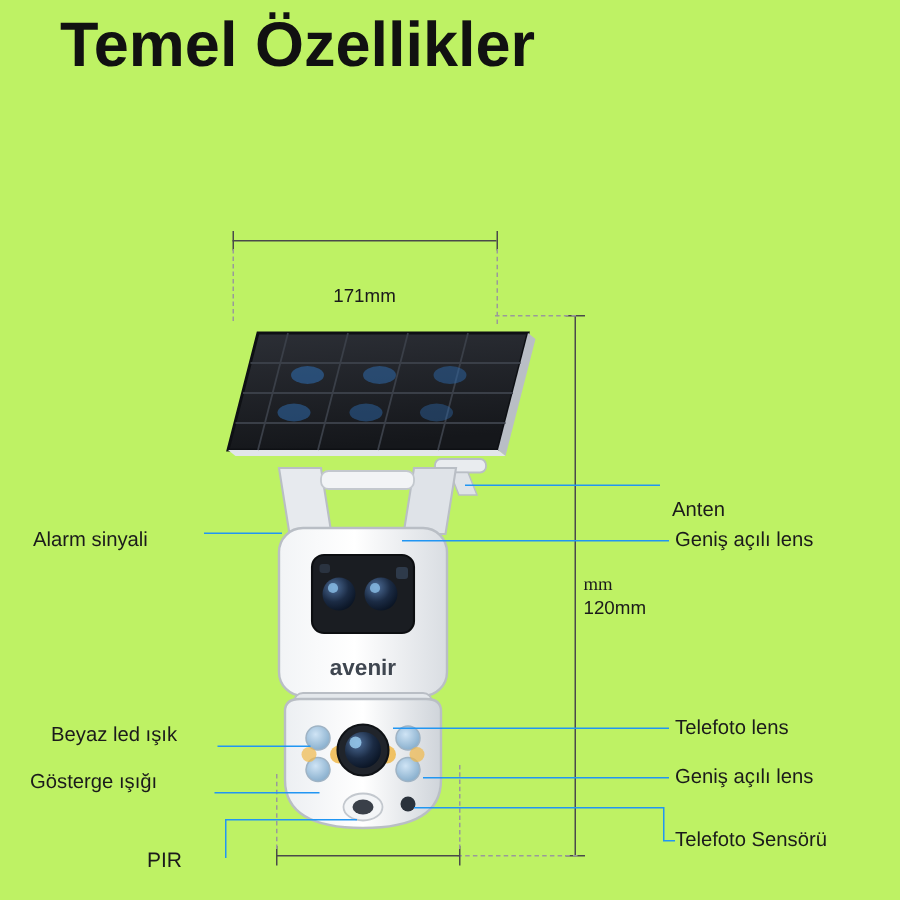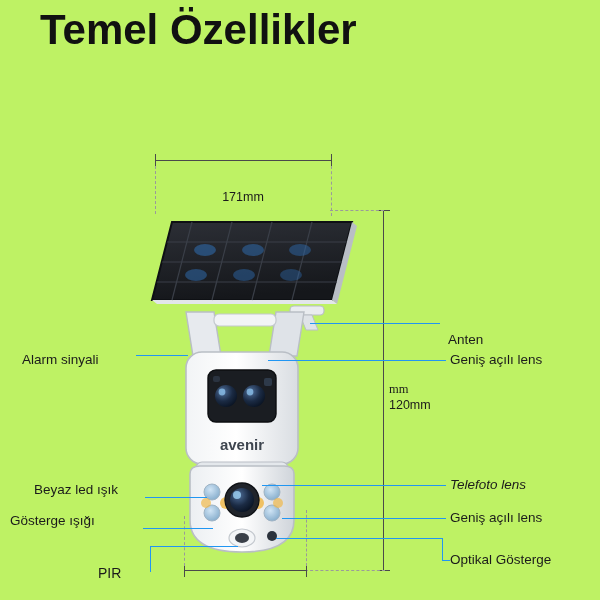--- a/index.html
+++ b/index.html
@@ -207,36 +207,36 @@
     </g>
   </svg>
 
   <div class="lead" style="left:136px; top:355px; width:52px;"></div>
   <div class="callout-label" style="left:22px; top:352px;">Alarm sinyali</div>
 
   <div class="lead" style="left:145px; top:497px; width:62px;"></div>
   <div class="callout-label" style="left:22px; top:482px;margin-left:12px;">Beyaz led ışık</div>
 
   <div class="lead" style="left:143px; top:528px; width:70px;"></div>
-  <div class="callout-label" style="left:10px; top:513px;">Gösterge ışığı</div>
+  <div class="callout-label" style="left:20px; top:513px;">Gösterge ışığı</div>
 
   <div class="lead-v" style="left:150px; top:546px; height:26px;"></div>
   <div class="lead" style="left:150px; top:546px; width:88px;"></div>
   <div class="callout-label" style="left:98px; top:565px; font-size:14px;">PIR</div>
 
   <div class="lead" style="left:310px; top:323px; width:130px;"></div>
   <div class="callout-label" style="left:448px; top:308px;margin-top:24px;">Anten</div>
 
   <div class="lead" style="left:268px; top:360px; width:178px;"></div>
   <div class="callout-label" style="left:450px; top:352px;">Geniş açılı lens</div>
 
   <div class="lead" style="left:262px; top:485px; width:184px;"></div>
-  <div class="callout-label" style="left:450px; top:477px;font-style:italic;">Telefoto lens</div>
+  <div class="callout-label" style="left:450px; top:477px;">Telefoto lens</div>
 
   <div class="lead" style="left:282px; top:518px; width:164px;"></div>
   <div class="callout-label" style="left:450px; top:510px;">Geniş açılı lens</div>
 
   <div class="lead" style="left:276px; top:538px; width:166px;"></div>
   <div class="lead-v" style="left:442px; top:538px; height:22px;"></div>
   <div class="lead" style="left:442px; top:560px; width:8px;"></div>
-  <div class="callout-label" style="left:450px; top:552px;">Optikal Gösterge</div>
+  <div class="callout-label" style="left:450px; top:552px;">Telefoto Sensörü</div>
 
 </div>
 
 </body></html>

